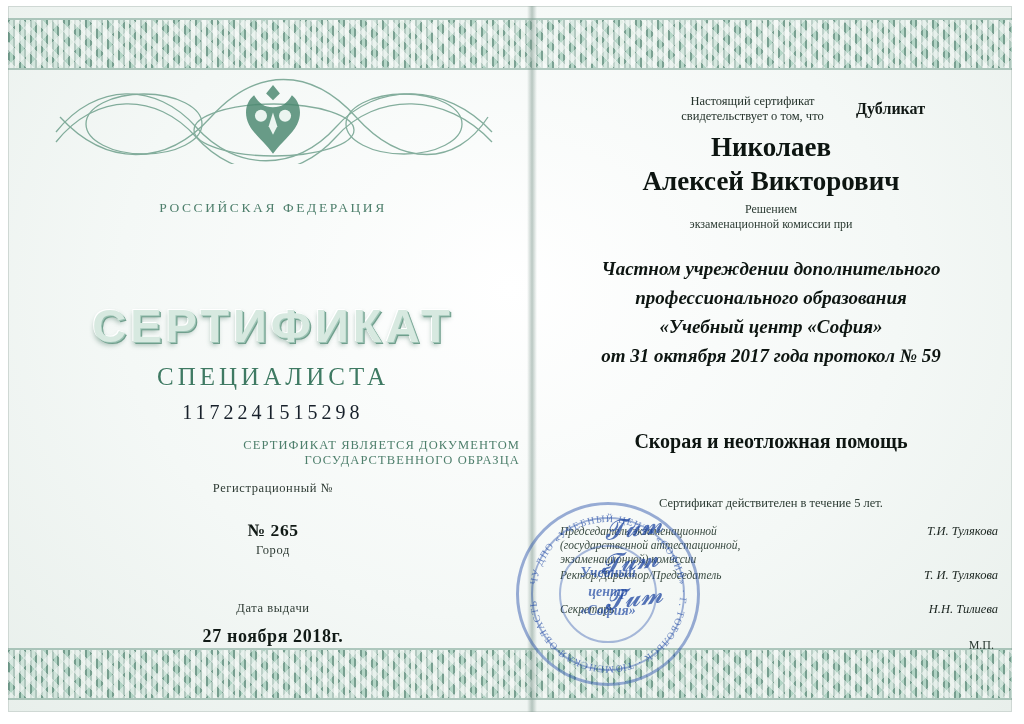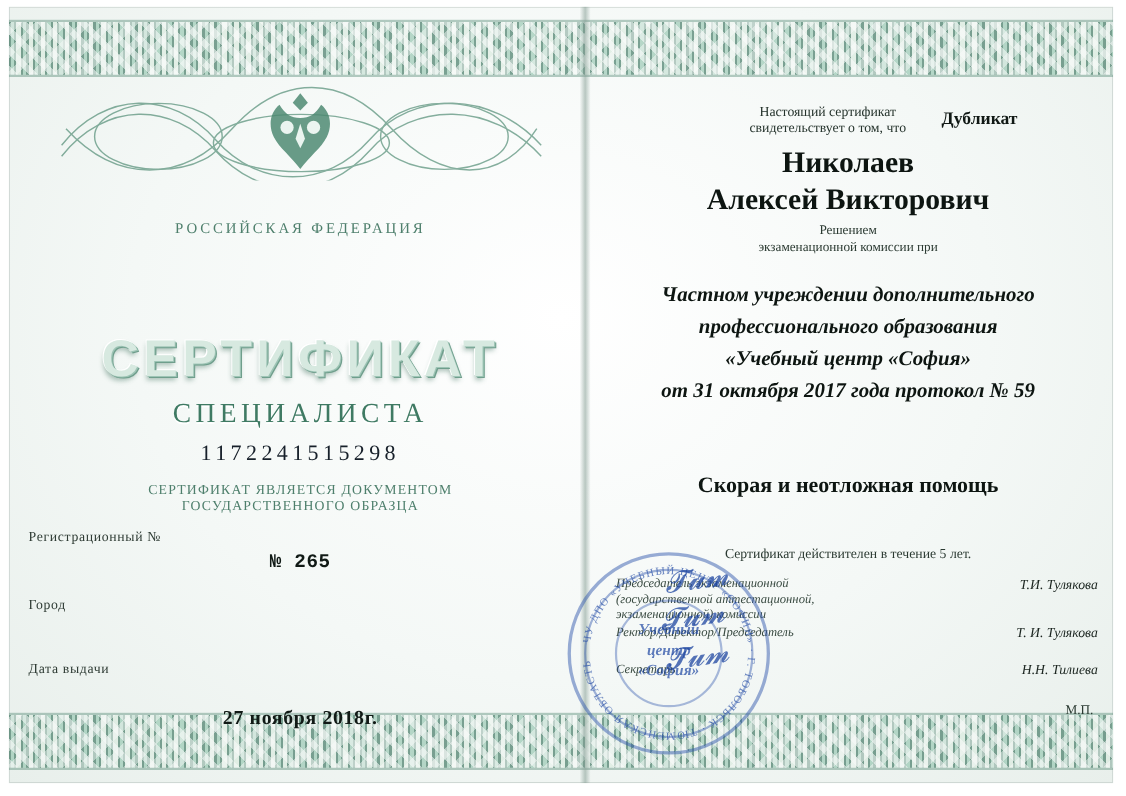--- a/index.html
+++ b/index.html
@@ -158,49 +158,49 @@
     font-size: 20px;
     letter-spacing: 4px;
     color: #17202a;
     font-family: "Liberation Serif", serif;
   }
 
   .doc-note {
     position: absolute;
     top: 370px;
     left: 0; right: 0;
-    text-align: center;
+    text-align: right;
     font-size: 12.5px;
     letter-spacing: 1.1px;
     color: #4e7f6c;
     line-height: 15px;
   }
 
   .field-label {
-    text-align: left;
+    text-align: center;
     font-size: 12.5px;
     color: #2e3b34;
     letter-spacing: .6px;
   }
   .field-value {
     text-align: center;
     font-size: 17.5px;
     font-weight: bold;
     color: #111a16;
     letter-spacing: .6px;
   }
 
   .reg-block { position: absolute; top: 413px; left: 0; right: 0; }
-  .reg-block .field-value { margin-top: 5px; font-family: Liberation Mono, monospace; }
+  .reg-block .field-value { margin-top: 24px; }
 
   .city-block { position: absolute; top: 475px; left: 0; right: 0; }
   .city-block .field-value { margin-top: 8px; }
 
   .date-block { position: absolute; top: 533px; left: 0; right: 0; }
-  .date-block .field-value { margin-top: 26px; font-size: 18px; }
+  .date-block .field-value { margin-top: 10px; font-size: 18px; }
 
   
   .r-intro {
     position: absolute;
     top: 26px;
     left: 112px;
     width: 205px;
     text-align: center;
     font-size: 12.5px;
     color: #25332c;

